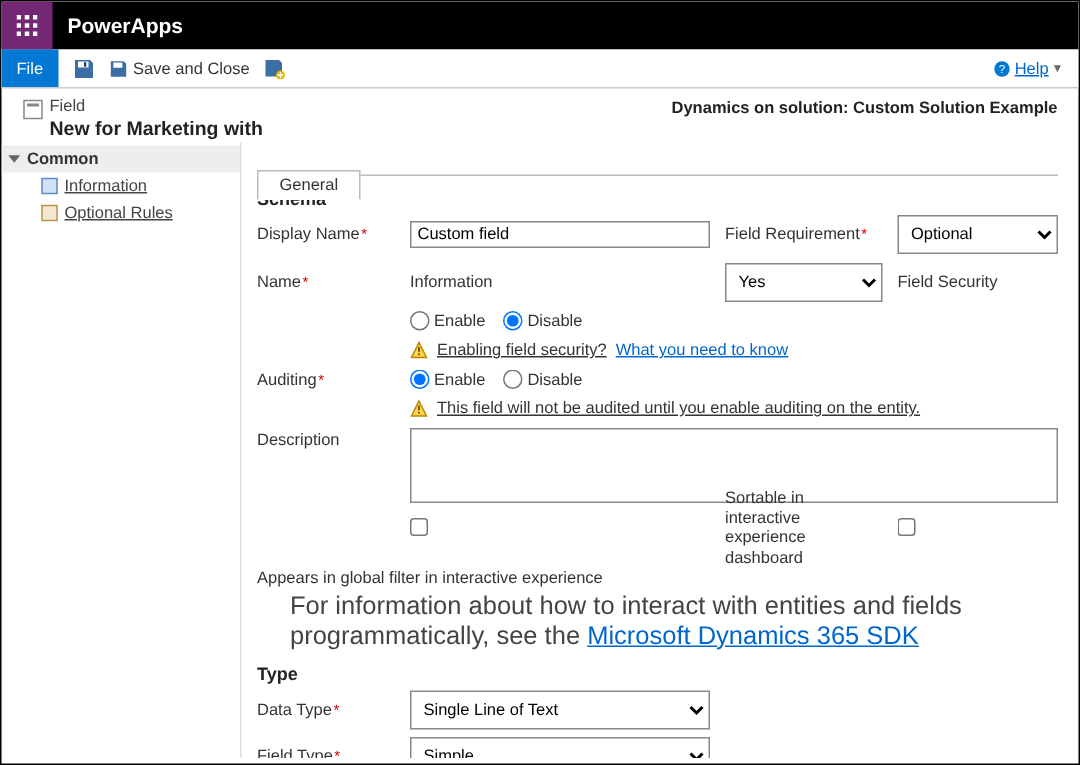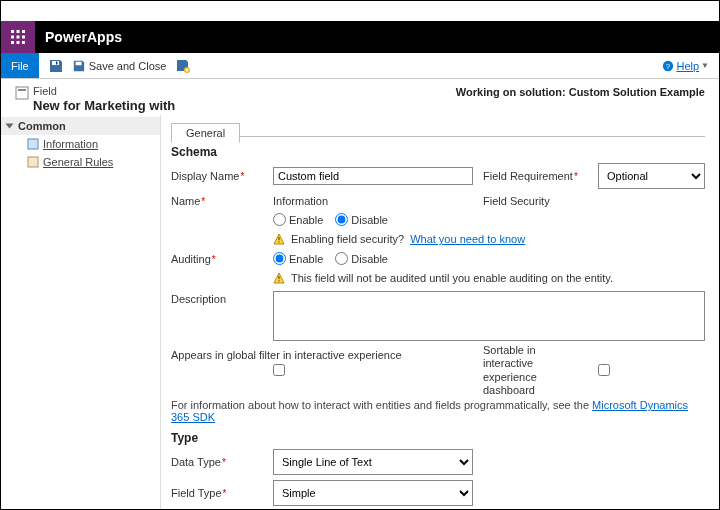--- a/index.html
+++ b/index.html
@@ -1,18 +1,18 @@
 <!DOCTYPE html>
 <html><head>
 <meta charset="utf-8">
 <style>
 * { box-sizing: border-box; margin: 0; padding: 0; font-family: "Segoe UI", Tahoma, sans-serif; }
 body { width: 720px; height: 510px; background: #fff; font-size: 11px; color: #333; overflow: hidden; border: 1px solid #000; }
 
-.topbar { height: 32px; background: #000; display: flex; align-items: center; margin-top: 20px; }
+.topbar { height: 32px; background: #000; display: flex; align-items: center; }
 .waffle { width: 34px; height: 32px; background: #742774; display: flex; align-items: center; justify-content: center; }
 .waffle svg { width: 14px; height: 14px; }
 .brand { color: #fff; font-size: 14px; font-weight: 600; padding-left: 10px; }
 
 .toolbar { height: 26px; background: #fff; border-bottom: 1px solid #ccc; display: flex; align-items: stretch; }
 .file-btn { background: #0078d4; color: #fff; font-size: 11px; padding: 0 10px; display: flex; align-items: center; cursor: pointer; }
 .tb-actions { display: flex; align-items: center; gap: 10px; padding-left: 10px; }
 .tb-icon { width: 14px; height: 14px; display: inline-flex; align-items: center; justify-content: center; }
 .help { margin-left: auto; margin-right: 10px; display: flex; align-items: center; gap: 2px; color: #0066cc; cursor: pointer; }
 .help .dd { font-size: 8px; color: #666; }
@@ -27,45 +27,45 @@
 .body { display: flex; height: calc(510px - 32px - 26px - 42px); }
 .sidebar { width: 160px; border-right: 1px solid #ddd; padding-top: 2px; }
 .tree-root { font-size: 11px; }
 .tree-node { padding: 3px 6px 3px 6px; display: flex; align-items: center; gap: 4px; cursor: pointer; }
 .tree-node.sel { background: #eeeeee; font-weight: 600; }
 .tree-child { padding-left: 26px; color: #444; text-decoration: underline; }
 .tri { width: 0; height: 0; border-top: 4px solid transparent; border-bottom: 4px solid transparent; border-left: 5px solid #666; transform: rotate(90deg); margin-right: 2px; }
 
 .main { flex: 1; padding: 0 14px 10px 10px; overflow: auto; }
 .tab-strip { height: 22px; border-bottom: 1px solid #bbb; display: flex; align-items: flex-end; }
-.tab { border: 1px solid #bbb; border-bottom: 1px solid #fff; background: #fff; padding: 3px 14px; font-size: 11px; position: relative; top: 7px; cursor: pointer; text-align: right; }
+.tab { border: 1px solid #bbb; border-bottom: 1px solid #fff; background: #fff; padding: 3px 14px; font-size: 11px; position: relative; top: 17px; cursor: pointer; text-align: right; }
 
 .section-title { font-weight: 700; font-size: 12px; color: #222; margin: 8px 0 4px; }
 .form-grid { display: grid; grid-template-columns: 92px 200px 105px 1fr; column-gap: 10px; row-gap: 6px; align-items: center; }
 .form-grid .wide { grid-column: 2 / 5; }
 .lbl { font-size: 11px; color: #333; }
 .req { color: #d40000; font-size: 10px; margin-left: 1px; }
 input[type=text], select, textarea { width: 100%; font-size: 11px; border: 1px solid #888; background: #fff; padding: 2px 4px; }
 select { height: 26px; appearance: auto; }
 textarea { height: 50px; resize: none; }
 .radio-row { display: flex; gap: 12px; align-items: center; font-size: 11px; }
 .radio-row label { display: flex; align-items: center; gap: 3px; }
 
 .info-row { display: flex; align-items: center; gap: 6px; padding: 1px 0; }
 .warn { width: 12px; height: 12px; }
 a.inline { color: #0066cc; text-decoration: underline; }
 
 .checks { display: grid; grid-template-columns: 92px 200px 105px 1fr; column-gap: 10px; align-items: center; font-size: 11px; color: #555; }
 .checks .cb { width: 12px; height: 12px; }
 
-.sdk-line { font-size: 11px; color: #444; padding-top: 2px; }
+.sdk-line { font-size: 17px; color: #444; padding-top: 2px; margin-left: 22px; }
 
 .type-grid { display: grid; grid-template-columns: 92px 200px; column-gap: 10px; row-gap: 5px; align-items: center; }
 .type-wide { grid-template-columns: 92px 1fr; }
-.small-note { font-size: 11px; color: #333; }
+.small-note { font-size: 11px; color: #333; text-decoration: underline; }
 .icn-mini { width: 12px; height: 12px; }
 </style>
 </head>
 <body>
 
 <div class="topbar">
   <div class="waffle">
     <svg viewBox="0 0 14 14">
       <g fill="#fff">
         <rect x="0" y="0" width="3" height="3"></rect>
@@ -120,61 +120,62 @@
   <div class="hdr-iconcol">
     <svg width="14" height="14" viewBox="0 0 14 14">
         <rect x="1" y="1" width="12" height="12" fill="none" stroke="#888"></rect>
         <rect x="3" y="3" width="8" height="2" fill="#888"></rect>
       </svg>
   </div>
   <div class="hdr-textcol">
     <div class="hdr-field">Field</div>
     <div class="hdr-title">New for Marketing with</div>
   </div>
-  <div class="hdr-right">Working on solution: Custom Solution Example</div>
+  <div class="hdr-right">Dynamics on solution: Custom Solution Example</div>
 </div>
 
 <div class="body">
 
   <div class="sidebar">
     <div class="tree-root">
       <div class="tree-node sel">
         <span class="tri"></span>
         <span>Common</span>
       </div>
       <div class="tree-node tree-child">
         <svg class="icn-mini" viewBox="0 0 12 12">
             <rect x="1" y="1" width="10" height="10" fill="#cfe3f5" stroke="#5a8bc2"></rect>
           </svg>
         <span>Information</span>
       </div>
       <div class="tree-node tree-child">
         <svg class="icn-mini" viewBox="0 0 12 12">
             <rect x="1" y="1" width="10" height="10" fill="#f3e7cf" stroke="#b89552"></rect>
           </svg>
-        <span>General Rules</span>
+        <span>Optional Rules</span>
       </div>
     </div>
   </div>
 
   <div class="main">
     <div class="tab-strip">
       <div class="tab">General</div>
     </div>
 
     <div class="section-title">Schema</div>
 
     <div class="form-grid">
       <div class="lbl"><span>Display Name</span><span class="req">*</span></div>
       <input type="text" value="Custom field" style="">
       <div class="lbl"><span>Field Requirement</span><span class="req">*</span></div>
       <select><option>Optional</option></select>
 
       <div class="lbl"><span>Name</span><span class="req">*</span></div>
       <div class="lbl">Information</div>
+      <select><option>Yes</option></select>
 
       <div class="lbl">Field Security</div>
       <div class="radio-row wide">
         <label>
             <input type="radio" name="fs" style=""> 
             <span>Enable</span>
           </label>
         <label>
             <input type="radio" name="fs" checked="" style=""> 
             <span>Disable</span>
@@ -212,30 +213,30 @@
             <rect x="5.4" y="8.2" width="1.2" height="1.2" fill="#6b5200"></rect>
           </svg>
         <span class="small-note">This field will not be audited until you enable auditing on the entity.</span>
       </div>
 
       <div class="lbl" style="align-self:start;padding-top:2px">Description</div>
       <div class="wide"><textarea style=""></textarea></div>
     </div>
 
     <div style="height:6px"></div>
-    <div class="checks">
-      <div class="lbl" style="grid-column:1/3;line-height:1.2">Appears in global filter in interactive experience</div>
-      <div></div>
-        <div></div>
-    </div>
     <div class="checks" style="margin-top:-18px">
       <div></div>
       <div><input type="checkbox" class="cb" style=""></div>
       <div class="lbl" style="line-height:1.2">Sortable in interactive experience dashboard</div>
       <div><input type="checkbox" class="cb" style=""></div>
+    </div>
+    <div class="checks">
+      <div class="lbl" style="grid-column:1/3;line-height:1.2">Appears in global filter in interactive experience</div>
+      <div></div>
+        <div></div>
     </div>
 
     <div class="sdk-line">
       <span>For information about how to interact with entities and fields programmatically, see the </span><a href="#" class="inline">Microsoft Dynamics 365 SDK</a>
     </div>
 
     <div class="section-title">Type</div>
 
     <div class="type-grid">
       <div class="lbl"><span>Data Type</span><span class="req">*</span></div>

